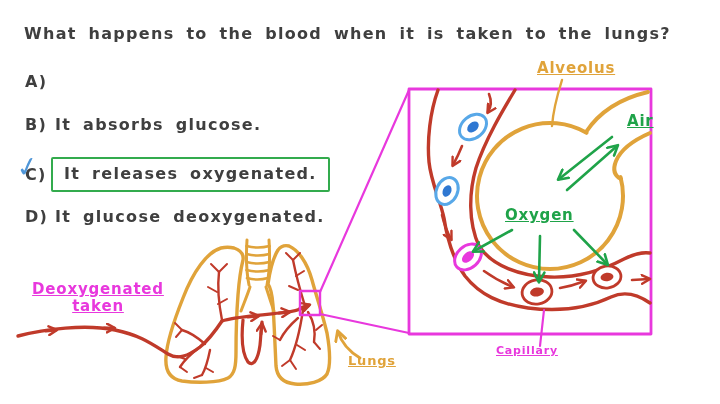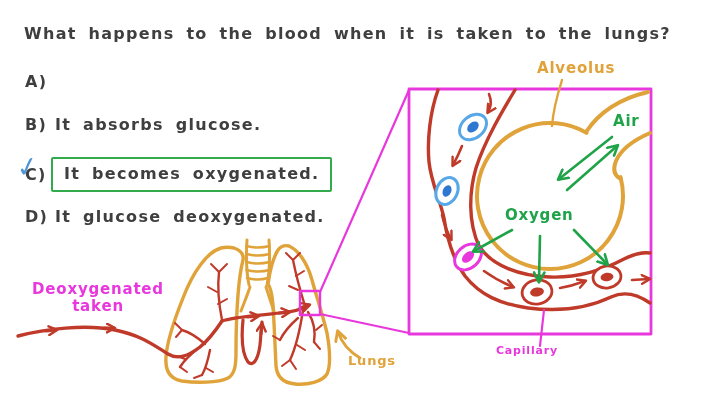--- a/index.html
+++ b/index.html
@@ -19,26 +19,26 @@
   .opt .lbl{ width:30px; flex:0 0 30px; }
   .opt-a{ top:72px; } .opt-b{ top:115px; } .opt-c{ top:157px; } .opt-d{ top:207px; }
   .correct-frame{
     border:2.5px solid var(--correct-box); border-radius:2px;
     padding:5px 11px 7px 11px; margin-left:-4px;
   }
   .check{
     position:absolute; left:-9px; top:-6px; color:var(--check-blue);
     font-size:27px; font-weight:bold; transform:rotate(-12deg); z-index:2;
   }
-  .dlabel{ position:absolute; font-weight:bold; letter-spacing:0.8px; }
+  .dlabel{ position:absolute; font-weight:bold; letter-spacing:0.8px;text-decoration:underline; }
   .lab-deoxy{ left:28px; top:281px; width:140px; text-align:center;
               color:var(--magenta); font-size:15px; line-height:17px; }
   .lab-lungs{ left:348px; top:353px; color:var(--orange); font-size:13px; }
   .lab-alveolus{ left:537px; top:59px; color:var(--orange); font-size:15px; }
-  .lab-air{ left:613px; top:112px; color:var(--green); font-size:15px; }
+  .lab-air{ left:627px; top:112px; color:var(--green); font-size:15px; }
   .lab-oxygen{ left:505px; top:206px; color:var(--green); font-size:15px; }
   .lab-capillary{ left:496px; top:344px; color:var(--magenta); font-size:11px; }
   svg.art{ position:absolute; left:0; top:0; }
   svg.art path, svg.art circle, svg.art rect, svg.art line{ fill:none; stroke-linecap:round; stroke-linejoin:round; }
   .so{ stroke:var(--orange); } .sr{ stroke:var(--vessel-red); } .sm{ stroke:var(--magenta); }
   .sg{ stroke:var(--green); } .sb{ stroke:var(--cell-blue-ring); }
   .ring-fill{ fill:#ffffff; }
   .core-b{ fill:var(--cell-blue-core); stroke:none; }
   .core-m{ fill:var(--magenta); stroke:none; }
   .core-r{ fill:var(--vessel-red); stroke:none; }
@@ -55,21 +55,21 @@
     <span class="lbl">A)</span>
   </div>
   <div class="opt hand opt-b">
     <span class="lbl">B)</span>
     <span>It absorbs glucose.</span>
   </div>
   <div class="opt hand opt-c">
     <span class="check">✓</span>
     <span class="lbl">C)</span>
     <span class="correct-frame">
-      <span>It becomes oxygenated.</span>
+      <span>It releases oxygenated.</span>
     </span>
   </div>
   <div class="opt hand opt-d">
     <span class="lbl">D)</span>
     <span>It glucose deoxygenated.</span>
   </div>
 
   <svg class="art" width="720" height="404" viewBox="0 0 720 404">
     <defs>
       <marker id="ah-r" viewBox="0 0 10 10" refX="7.5" refY="5" markerWidth="11" markerHeight="11" markerUnits="userSpaceOnUse" orient="auto">

